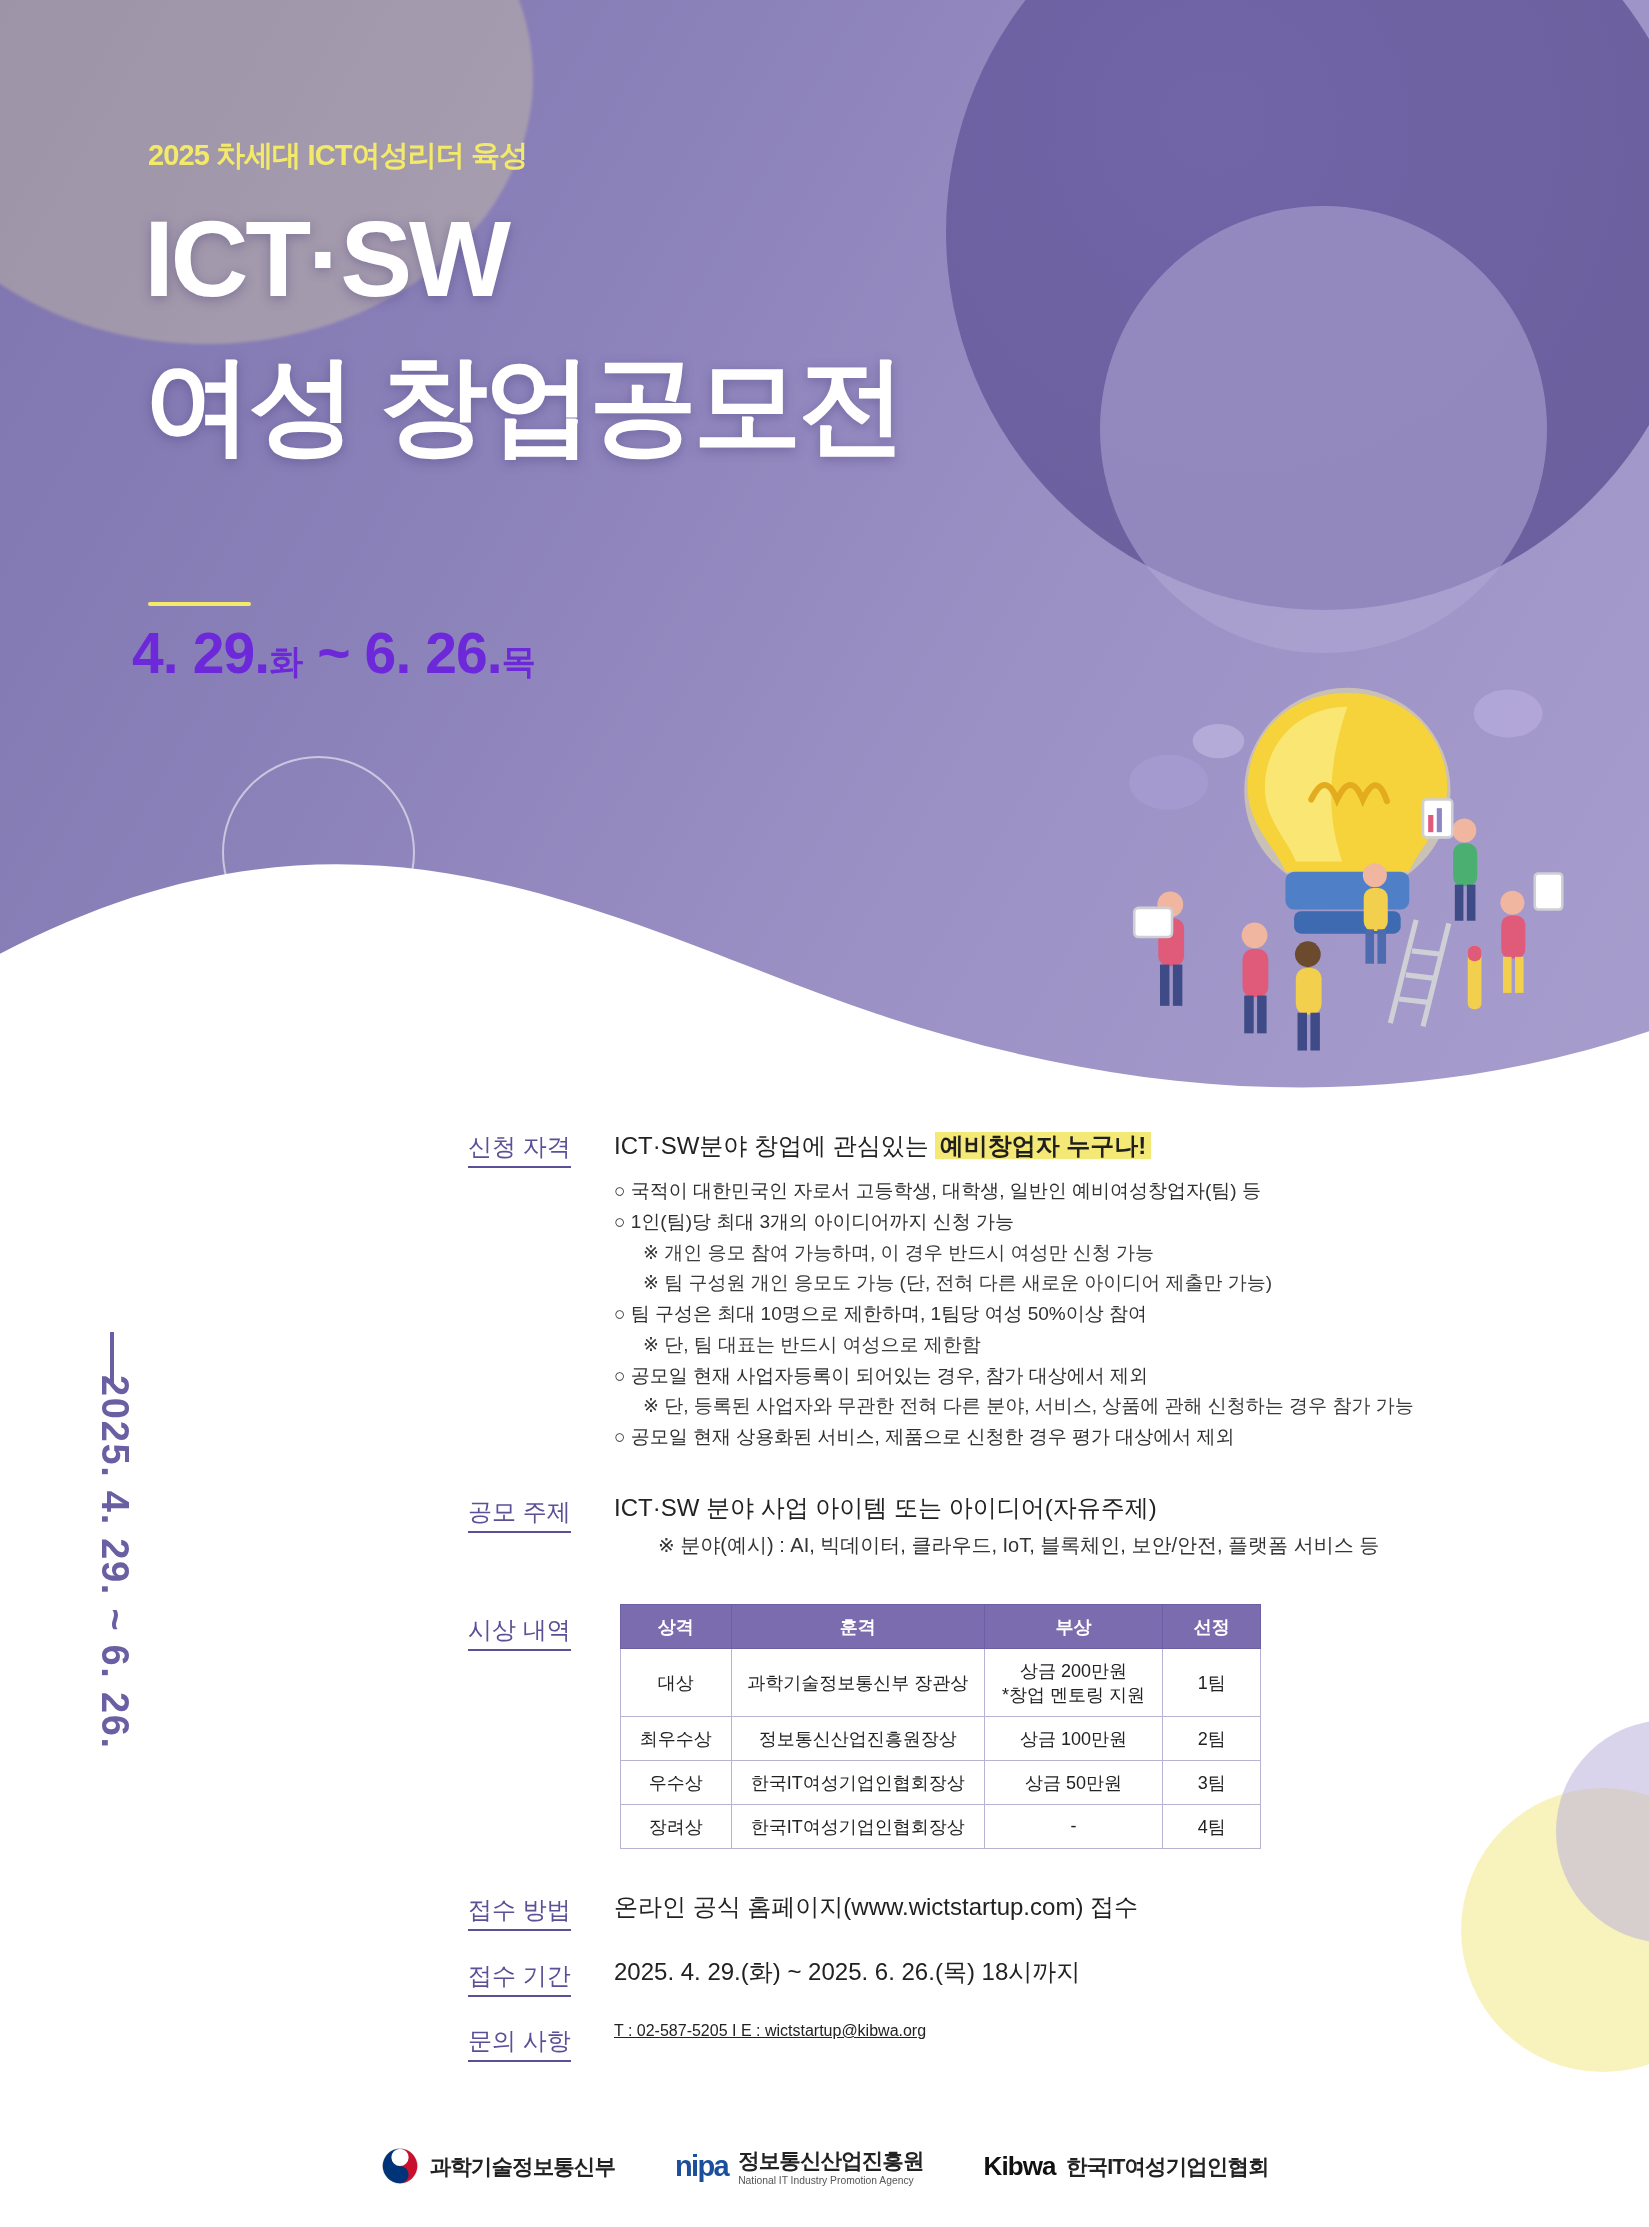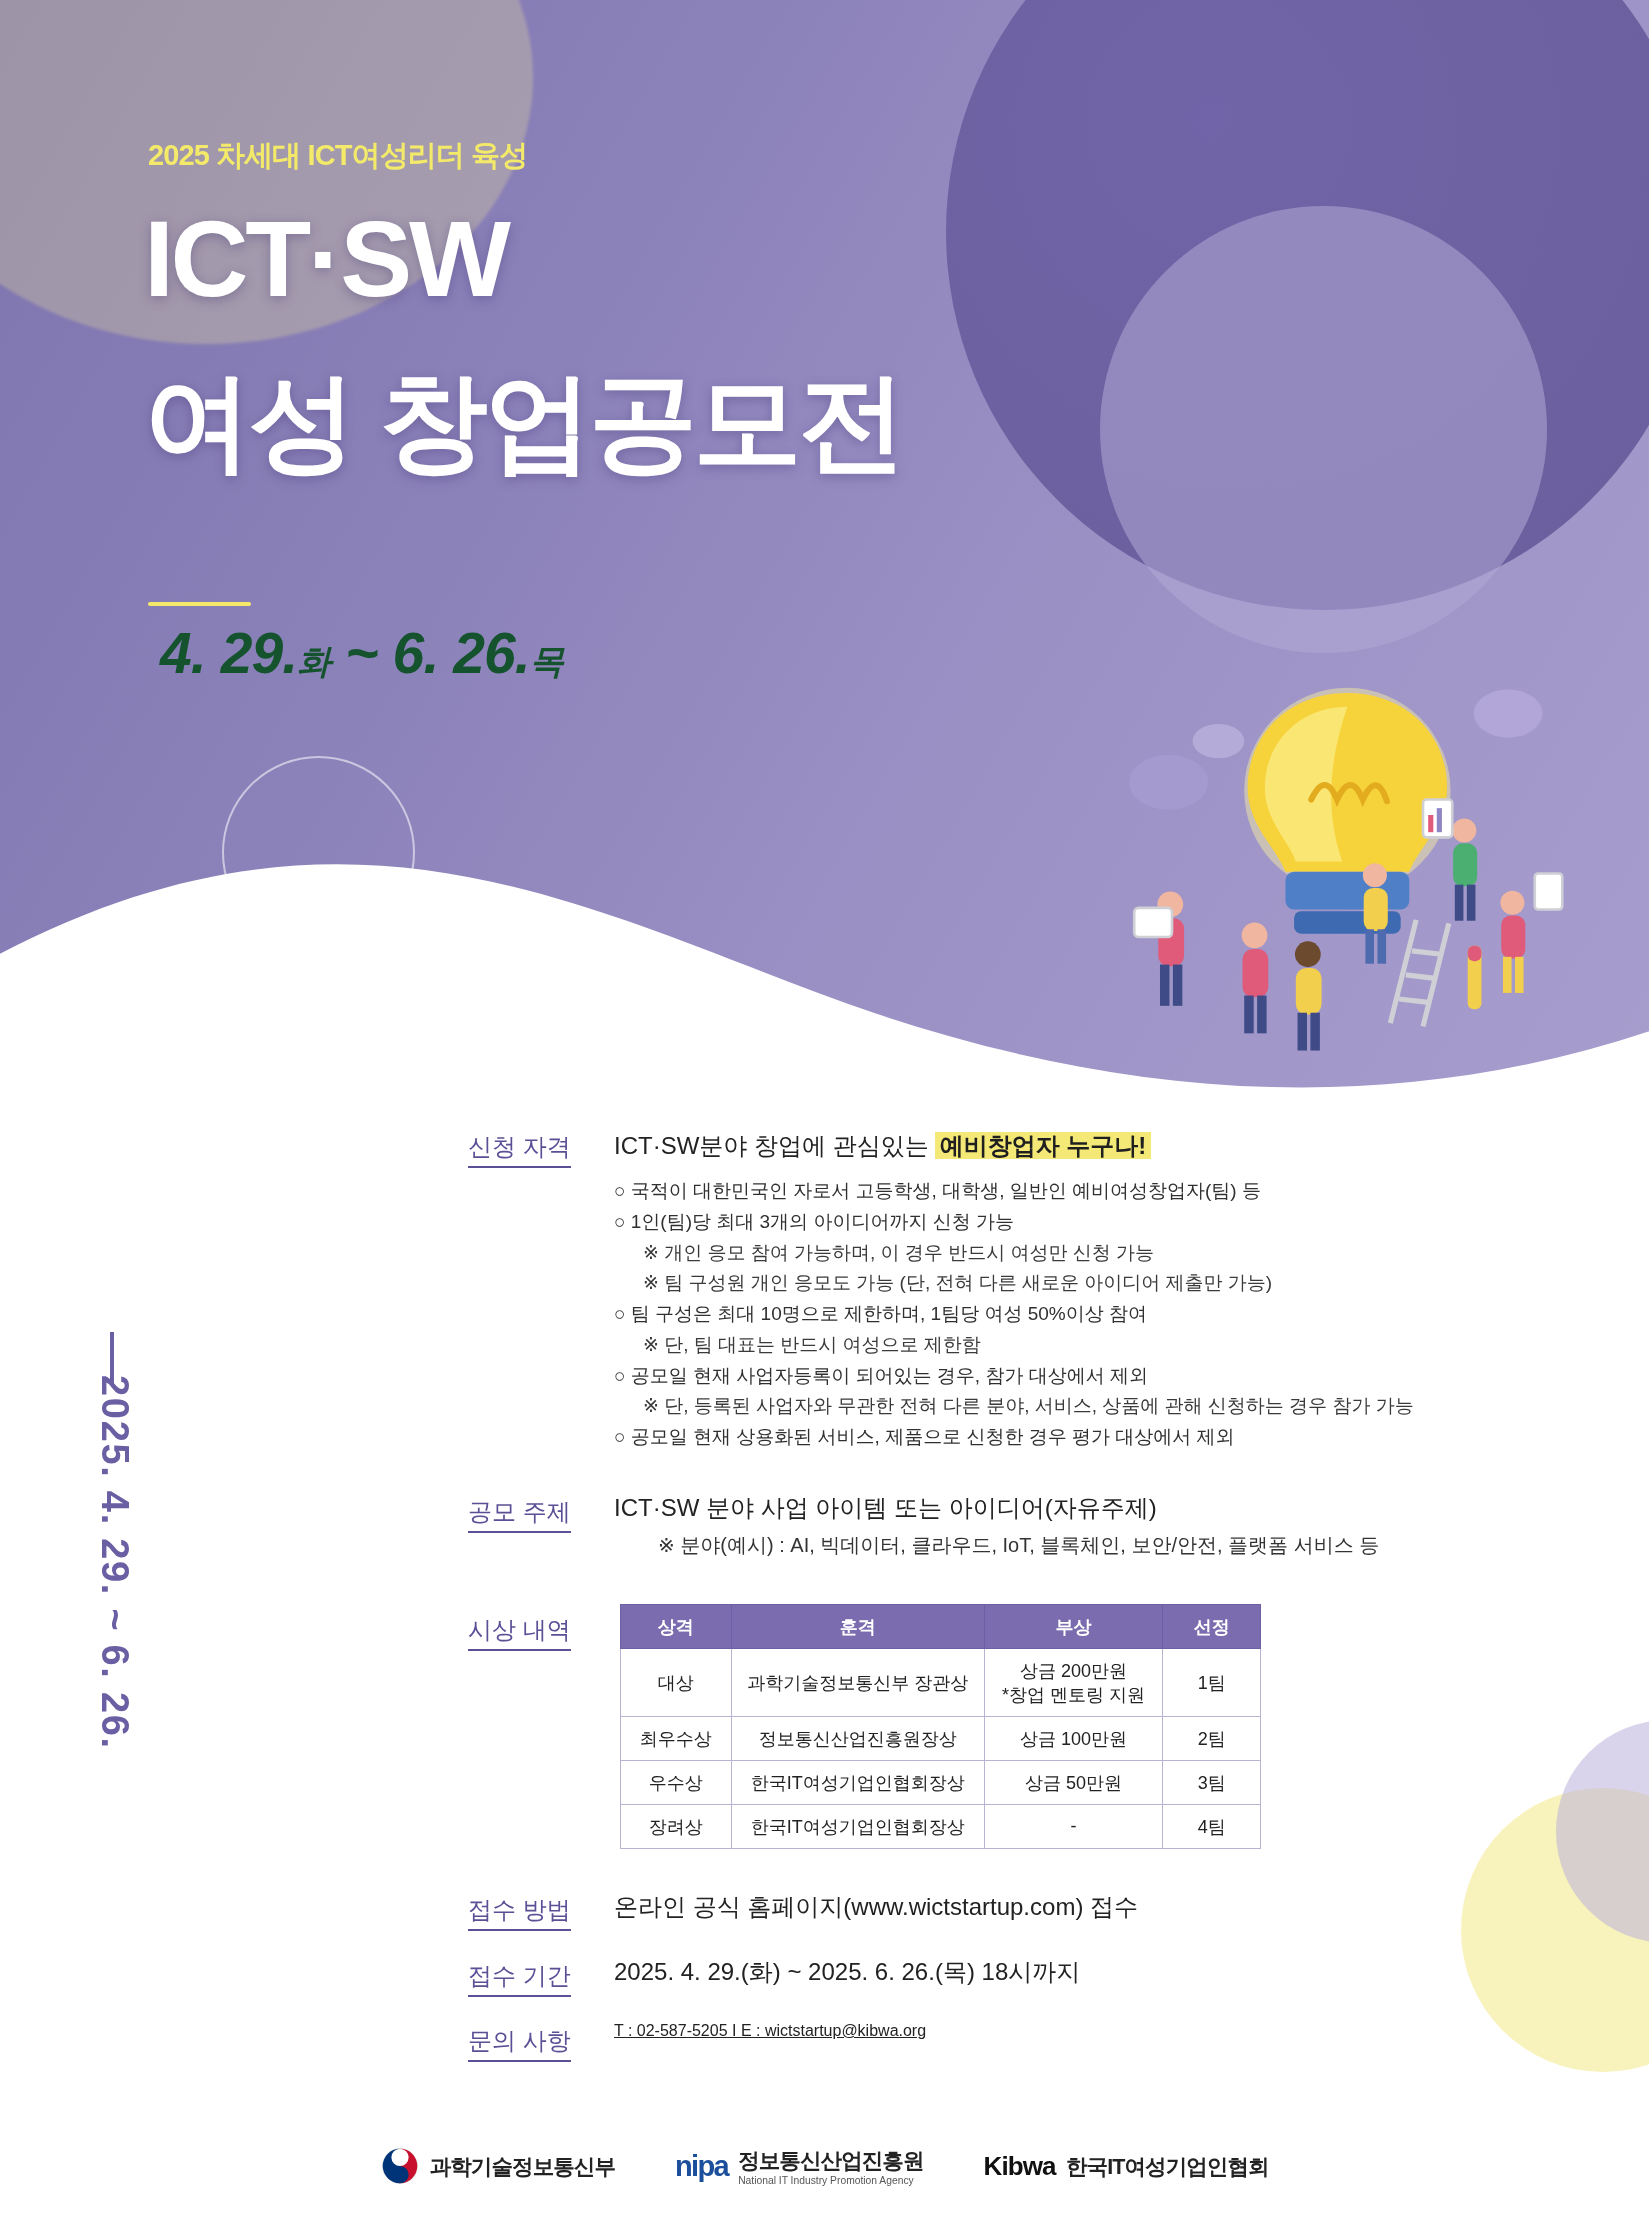--- a/index.html
+++ b/index.html
@@ -49,30 +49,29 @@
 
   
   .kicker{
     position:absolute;left:148px;top:136px;color:#f4ea6a;font-size:29px;font-weight:bold;letter-spacing:-0.9px;
   }
   .title1{
     position:absolute;left:144px;top:205px;color:#ffffff;font-size:108px;font-weight:bold;letter-spacing:-3.4px;line-height:1.0;
     text-shadow:0 3.4px 12px rgba(60,45,110,.35);
   }
   .title2{
-    position:absolute;left:144px;top:368px;color:#ffffff;font-size:108px;font-weight:bold;letter-spacing:-3.4px;line-height:1.0;
+    position:absolute;left:144px;top:351px;color:#ffffff;font-size:108px;font-weight:bold;letter-spacing:-3.4px;line-height:1.0;
     text-shadow:0 3.4px 12px rgba(60,45,110,.35);
   }
   .dateline{
     position:absolute;left:148px;top:602px;width:103px;height:4.3px;background:#f4ea6a;border-radius:2.6px;
   }
   .dates{
-    position:absolute;left:160px;top:620px;color:#14532d;font-size:57px;font-weight:bold;letter-spacing:-0.9px;
+    position:absolute;left:132px;top:620px;color:#6d28d9;font-size:57px;font-weight:bold;letter-spacing:-0.9px;
     white-space:nowrap;
-    font-style:italic;
   }
   .dates .sm{font-size:34px;}
 
   
   .side-date{
     position:absolute;left:93px;top:1375px;
     writing-mode:vertical-rl;
     color:#6b5fa3;font-size:38px;font-weight:bold;letter-spacing:1.7px;
   }
   .side-bar{

